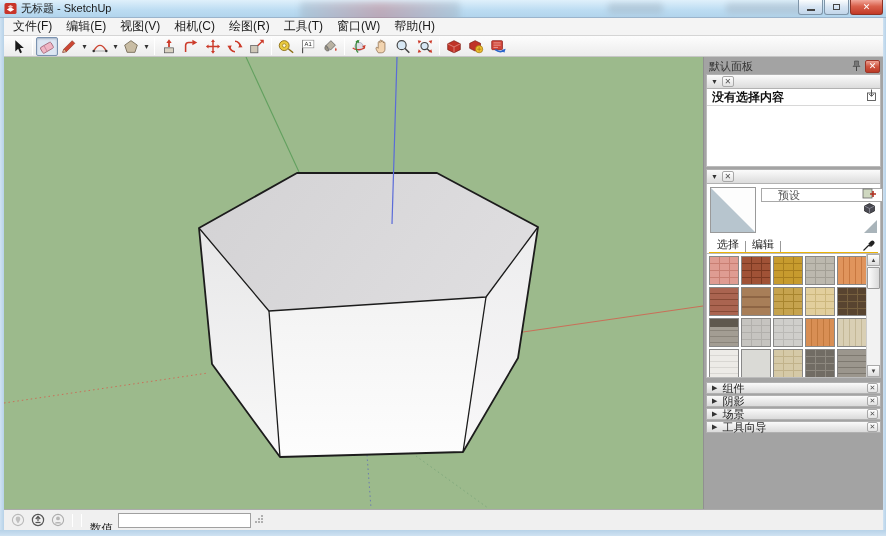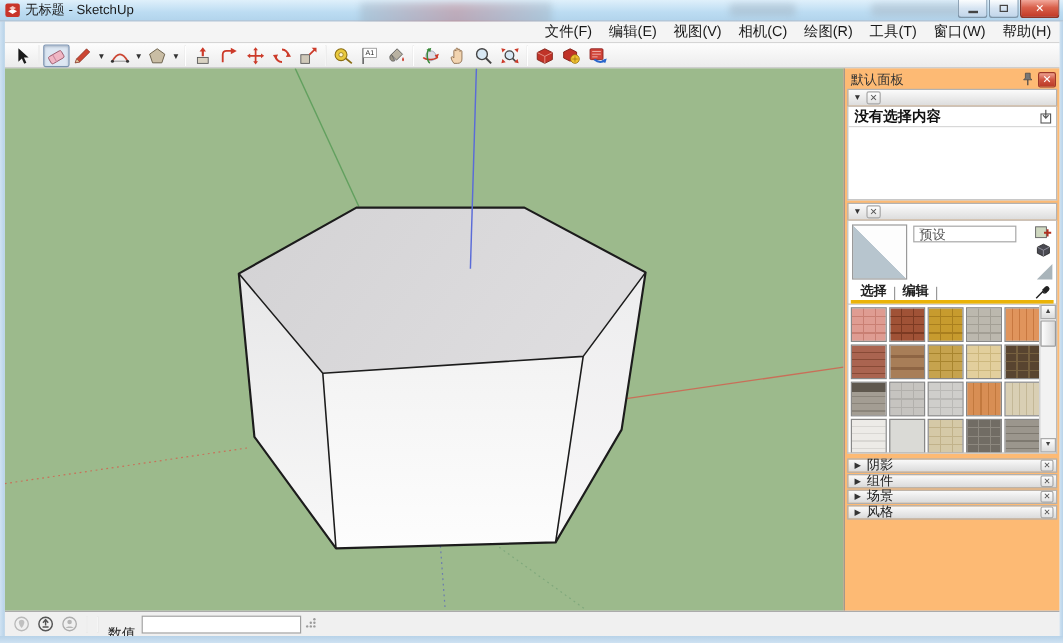--- a/index.html
+++ b/index.html
@@ -24,71 +24,71 @@
   .win-btn .mi { width:8px; height:2px; background:#444; margin-top:6px; }
 
   .border-l,.border-r { position:absolute; top:18px; bottom:6px; width:4px;
     background:linear-gradient(90deg,#cfe2f2,#b7d2e8); }
   .border-l { left:0; } .border-r { right:0; width:3px; }
   .border-b { position:absolute; left:0; right:0; bottom:0; height:6px;
     background:linear-gradient(#b7d2e8,#cfe2f2); }
 
   
   .menubar { position:absolute; left:4px; right:3px; top:18px; height:18px; background:#f4f4f4;
-    border-bottom:1px solid #d5d5d5; display:flex; align-items:center; padding-left:2px;justify-content:flex-end; }
+    border-bottom:1px solid #d5d5d5; display:flex; align-items:center; padding-left:2px; }
   .menu-item { padding:1px 7px; font-size:12px; color:#1a1a1a; cursor:default; }
 
   
   .toolbar { position:absolute; left:4px; right:3px; top:36px; height:21px;
     background:linear-gradient(#fdfdfd,#ececec); border-bottom:1px solid #c6c6c6;
     display:flex; align-items:center; padding-left:3px; }
   .tbtn { width:22px; height:19px; display:flex; align-items:center; justify-content:center;
     border:1px solid transparent; border-radius:2px; cursor:default; }
   .tbtn svg { width:18px; height:17px; }
   .tbtn.pressed { background:#dde7f3; border-color:#7a92b0; box-shadow:inset 0 1px 2px rgba(60,80,110,.35); }
   .tb-sep { width:1px; height:17px; background:#c2c2c2; border-right:1px solid #fff; margin:0 3px; }
   .dd-arrow { width:9px; height:19px; display:flex; align-items:center; justify-content:center;
     font-size:8px; color:#333; cursor:default; }
 
   
   .canvas { position:absolute; left:4px; top:57px; width:699px; height:452px; background:#9cba8c; }
   .canvas svg { display:block; width:699px; height:452px; }
 
   
   .panel { position:absolute; left:703px; top:57px; width:180px; height:452px;
-    background:#fdba74; border-left:1px solid #909090; display:flex; flex-direction:column; padding:1px 2px 0 2px; }
+    background:#a3a3a3; border-left:1px solid #909090; display:flex; flex-direction:column; padding:1px 2px 0 2px; }
   .tray-header { height:16px; display:flex; align-items:center; padding:0 1px 0 3px; flex:0 0 auto; }
   .tray-title { font-size:11px; color:#333; flex:1; }
   .pin-icon { width:11px; height:12px; margin-right:3px; }
   .tray-close { width:15px; height:13px; border:1px solid #9c3528; border-radius:2px;
     background:linear-gradient(#eda193,#d05540 50%,#bb3a26); color:#fff; font-size:9px; font-weight:bold;
     display:flex; align-items:center; justify-content:center; cursor:default; }
 
   .sec-header { height:15px; background:linear-gradient(#fbfbfb,#dcdcdc); border:1px solid #b2b2b2;
     display:flex; align-items:center; padding:0 2px 0 4px; flex:0 0 auto; }
   .sec-header .tri { font-size:7px; color:#333; margin-right:4px; }
   .sec-header .lbl { font-size:11px; color:#222; flex:1; }
   .xbtn { width:12px; height:11px; border:1px solid #a8a8a8; border-radius:2px; background:linear-gradient(#fff,#e2e2e2);
     font-size:8px; color:#555; display:flex; align-items:center; justify-content:center; cursor:default; }
 
   .entity-body { height:78px; background:#fff; border:1px solid #bbb; border-top:none; flex:0 0 auto; }
-  .entity-row { height:17px; border-bottom:1px solid #d8d8d8; display:flex; align-items:center; padding:0 3px 0 5px; }
+  .entity-row { height:17px; border-bottom:1px solid #d8d8d8; display:flex; align-items:flex-start; padding:0 3px 0 5px; }
   .entity-msg { font-weight:bold; font-size:12px; color:#111; flex:1; }
 
   .mat-body { background:#fff; border:1px solid #bbb; border-top:none; flex:0 0 auto; padding:2px 2px 0 2px; }
   .mat-top { position:relative; height:50px; }
   .mat-thumb { position:absolute; left:1px; top:1px; width:46px; height:46px; border:1px solid #9a9a9a;
     background:linear-gradient(to top right,#b7c5ce 49.6%,#fdfdfd 50.4%); }
-  .mat-name { position:absolute; left:52px; top:2px; width:86px; height:14px; border:1px solid #a8a8a8;
-    background:#fff; font-size:11px; color:#555; padding:0 4px; font-family:inherit; }
+  .mat-name { position:absolute; left:52px; top:2px; width:122px; height:14px; border:1px solid #a8a8a8;
+    background:#fff; font-size:11px; color:#555; padding:0 16px; font-family:inherit; }
   .mat-icons { position:absolute; right:0; top:0; width:18px; display:flex; flex-direction:column; align-items:center; }
   .mat-icon { width:16px; height:15px; display:flex; align-items:center; justify-content:center; cursor:default; }
   .mat-corner { position:absolute; right:1px; top:34px; width:0; height:0;
     border-left:13px solid transparent; border-bottom:13px solid #a9b4ba; cursor:default; }
-  .mat-tabs { height:17px; display:flex; align-items:flex-end; border-bottom:3px solid #eab308; padding:0 2px;font-weight:bold; }
+  .mat-tabs { height:17px; display:flex; align-items:flex-end; border-bottom:1px solid #eab308; padding:0 2px; }
   .mat-tab { font-size:11px; color:#222; padding:0 6px; cursor:default; }
   .tab-sep { width:1px; height:11px; background:#999; }
   .mat-tabs .spacer, .mat-nav .spacer { flex:1; }
   .dropper { width:14px; height:14px; cursor:default; }
   .mat-nav { height:21px; display:flex; align-items:center; padding:1px 1px 2px 1px; }
   .nav-arrow { width:13px; height:13px; margin-right:2px; cursor:default; }
   .home-ic { width:15px; height:14px; margin:0 3px 0 2px; cursor:default; }
   .cat-dd { width:113px; height:16px; border:1px solid #8a8a8a; background:#fff; display:flex; align-items:center; cursor:default; }
   .cat-dd .txt { flex:1; font-size:11px; padding-left:3px; color:#111; white-space:nowrap; overflow:hidden; }
   .cat-dd .btn { width:14px; height:14px; border-left:1px solid #aaa; background:linear-gradient(#fefefe,#d8d8d8);
@@ -439,36 +439,36 @@
         <div class="sbtn">▲</div>
         <div class="sthumb"></div>
         <div class="strack"></div>
         <div class="sbtn">▼</div>
       </div>
     </div>
 
     <div class="tray-bars" id="trayBars">
         <div class="tray-bar">
           <span class="tri">▶</span>
-          <span class="lbl">阴影</span>
+          <span class="lbl">组件</span>
           <div class="xbtn">✕</div>
         </div>
         <div class="tray-bar">
           <span class="tri">▶</span>
-          <span class="lbl">组件</span>
+          <span class="lbl">阴影</span>
           <div class="xbtn">✕</div>
         </div>
         <div class="tray-bar">
           <span class="tri">▶</span>
           <span class="lbl">场景</span>
           <div class="xbtn">✕</div>
         </div>
         <div class="tray-bar">
           <span class="tri">▶</span>
-          <span class="lbl">风格</span>
+          <span class="lbl">工具向导</span>
           <div class="xbtn">✕</div>
         </div>
       </div>
   </div>
 
   <div class="statusbar">
     <svg class="st-ic" viewBox="0 0 14 14" style="opacity:.45">
         <circle cx="7" cy="7" r="5.6" fill="none" stroke="#777" stroke-width="1.1"></circle>
         <path d="M7 3.5 a2.3 2.3 0 0 1 2.3 2.3 C9.3 7.6 7 10.5 7 10.5 C7 10.5 4.7 7.6 4.7 5.8 A2.3 2.3 0 0 1 7 3.5 Z" fill="#888"></path>
       </svg>

